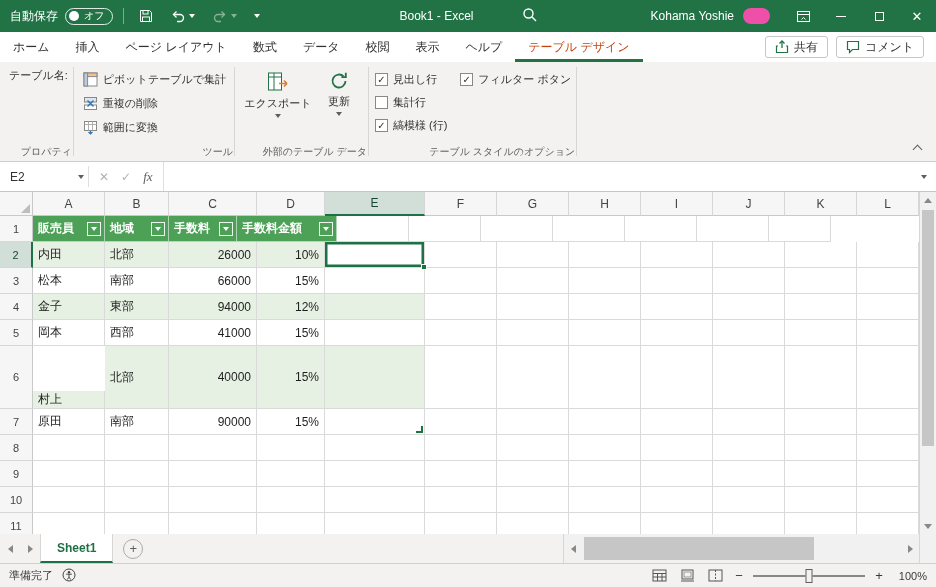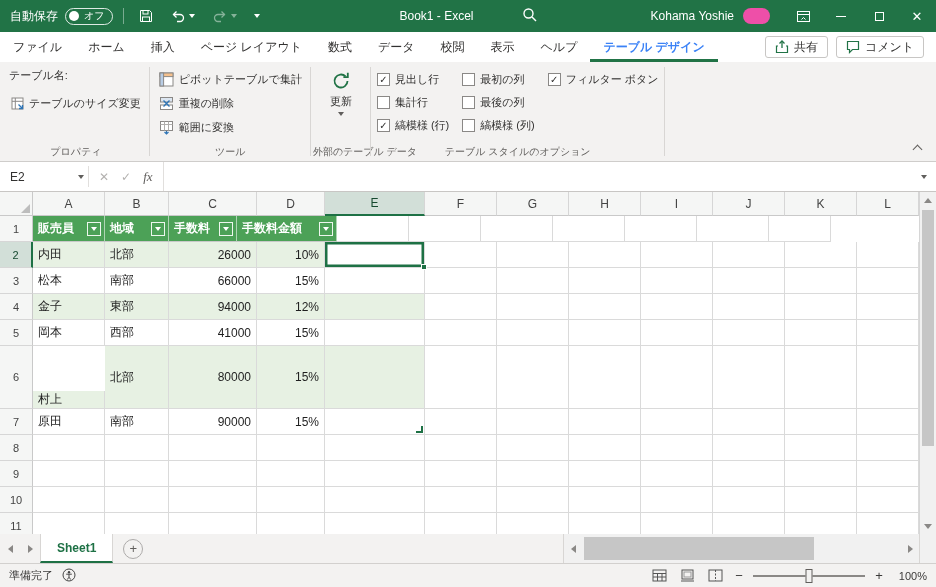--- a/index.html
+++ b/index.html
@@ -23,29 +23,29 @@
 .avatar{width:27px;height:16px;border-radius:9px;background:#EE4FA8;margin-right:14px}
 .wc{width:38px;height:32px;display:flex;align-items:center;justify-content:center}
 .min-glyph{width:10px;height:1px;background:#fff}
 .max-glyph{width:9px;height:9px;border:1px solid #fff}
 .wc.close{font-size:13px}
 
 
 .tabrow{flex:0 0 30px;background:#fff;display:flex;align-items:center;overflow:hidden}
 .tabs{display:flex;height:100%}
 .rtab{padding:0 13px;display:flex;align-items:center;font-size:12px;color:#323130;white-space:nowrap}
-.rtab.active{color:#3b82f6;font-weight:700;box-shadow:inset 0 -3px 0 #217346}
+.rtab.active{color:#c2410c;font-weight:400;box-shadow:inset 0 -3px 0 #217346}
 .quick-actions{margin-left:auto;display:flex;gap:8px;padding-right:12px}
 .qbtn{display:flex;align-items:center;gap:5px;border:1px solid #C8C6C4;border-radius:3px;height:22px;padding:0 9px;font-size:12px;background:#fff;white-space:nowrap}
 
 
 .ribbon{flex:0 0 100px;background:#F3F2F1;border-bottom:1px solid #CFCDCB;display:flex;position:relative;overflow:hidden;padding-left:2px}
 .rgroup{position:relative;padding:5px 6px 16px;display:flex;flex-direction:column;flex:0 0 auto}
 .rgroup::after{content:"";position:absolute;right:0;top:5px;bottom:5px;width:1px;background:#D8D6D4}
-.glabel{position:absolute;left:2px;right:2px;bottom:2px;text-align:center;font-size:10px;color:#605E5C;white-space:nowrap}
+.glabel{position:absolute;left:2px;right:2px;bottom:2px;text-align:right;font-size:10px;color:#605E5C;white-space:nowrap}
 .tname-label{font-size:11px;margin:1px 0 4px 1px}
 .tname-input{width:122px;height:20px;background:#fff;border:1px solid #7C7A78;font-size:11px;display:flex;align-items:center;padding:0 5px}
 .sbtn{display:flex;align-items:center;gap:5px;font-size:11px;padding:2px 3px;white-space:nowrap;border-radius:2px}
 .resize-btn{margin-top:7px}
 .hstack{display:flex;align-items:flex-start}
 .vstack{display:flex;flex-direction:column;gap:5px;margin-top:3px}
 .bigbtn{display:flex;flex-direction:column;align-items:center;gap:3px;padding:3px 2px;font-size:11px;text-align:center;line-height:1.25}
 .blabel{display:block}
 .optcols{display:flex;gap:13px;margin-top:5px}
 .optcol{display:flex;flex-direction:column;gap:8px}
@@ -180,21 +180,20 @@
         </span>
       <span class="wc">
           <span class="max-glyph"></span>
         </span>
       <span class="wc close">✕</span>
     </div>
   </div>
 
   <div class="tabrow">
     <div class="tabs" id="ribbon-tabs">
-        <div class="rtab">ファイル</div>
         <div class="rtab">ホーム</div>
         <div class="rtab">挿入</div>
         <div class="rtab">ページ レイアウト</div>
         <div class="rtab">数式</div>
         <div class="rtab">データ</div>
         <div class="rtab">校閲</div>
         <div class="rtab">表示</div>
         <div class="rtab">ヘルプ</div>
         <div class="rtab active">テーブル デザイン</div>
       </div>
@@ -213,29 +212,20 @@
           </svg>
         <span>コメント</span>
       </span>
     </div>
   </div>
 
   <div class="ribbon">
 
     <div class="rgroup">
       <div class="tname-label">テーブル名:</div>
-      <div class="sbtn resize-btn">
-        <svg width="13" height="13" viewBox="0 0 13 13">
-            <rect x="1" y="1" width="11" height="11" fill="#fff" stroke="#8A8886"></rect>
-            <path d="M1 4.3h11M4.3 1v11" stroke="#8A8886"></path>
-            <path d="M11.5 11.5L7.5 7.5" stroke="#2E75B6" stroke-width="1.3"></path>
-            <path d="M11.5 8v3.5H8" fill="none" stroke="#2E75B6" stroke-width="1.3"></path>
-          </svg>
-        <span>テーブルのサイズ変更</span>
-      </div>
       <div class="glabel">プロパティ</div>
     </div>
 
     <div class="rgroup">
       <div class="hstack">
         <div class="vstack">
           <div class="sbtn">
             <svg width="15" height="15" viewBox="0 0 15 15">
                 <rect x="1" y="1" width="13" height="13" fill="#fff" stroke="#8A8886"></rect>
                 <rect x="1" y="1" width="13" height="3.6" fill="#F4C08D" stroke="#8A8886"></rect>
@@ -259,20 +249,29 @@
               </svg>
             <span>範囲に変換</span>
           </div>
         </div>
       </div>
       <div class="glabel">ツール</div>
     </div>
 
     <div class="rgroup">
       <div class="hstack">
+        <div class="bigbtn" style="width:74px">
+          <svg width="24" height="24" viewBox="0 0 24 24">
+              <rect x="2.5" y="3" width="13" height="17" fill="#fff" stroke="#217346"></rect>
+              <path d="M2.5 7h13M8 3v17" stroke="#217346"></path>
+              <path d="M13 13.5h8m0 0l-3-3m3 3l-3 3" fill="none" stroke="#D68230" stroke-width="1.6"></path>
+            </svg>
+          <span class="blabel">エクスポート</span>
+          <span class="chev"></span>
+        </div>
         <div class="bigbtn" style="width:48px">
           <svg width="22" height="22" viewBox="0 0 22 22">
               <path d="M17.5 11a6.5 6.5 0 1 1-1.9-4.6" fill="none" stroke="#217346" stroke-width="1.8"></path>
               <path d="M17.8 2.8v4.4h-4.4" fill="none" stroke="#217346" stroke-width="1.8"></path>
             </svg>
           <span class="blabel">更新</span>
           <span class="chev"></span>
         </div>
       </div>
       <div class="glabel">外部のテーブル データ</div>
@@ -285,34 +284,20 @@
               <span class="cb">✓</span>
               <span>見出し行</span>
             </div>
             <div class="opt">
               <span class="cb"></span>
               <span>集計行</span>
             </div>
             <div class="opt">
               <span class="cb">✓</span>
               <span>縞模様 (行)</span>
-            </div>
-          </div>
-        <div class="optcol" id="optcol1">
-            <div class="opt">
-              <span class="cb"></span>
-              <span>最初の列</span>
-            </div>
-            <div class="opt">
-              <span class="cb"></span>
-              <span>最後の列</span>
-            </div>
-            <div class="opt">
-              <span class="cb"></span>
-              <span>縞模様 (列)</span>
             </div>
           </div>
         <div class="optcol" id="optcol2">
             <div class="opt">
               <span class="cb">✓</span>
               <span>フィルター ボタン</span>
             </div>
           </div>
       </div>
       <div class="glabel">テーブル スタイルのオプション</div>
@@ -490,21 +475,21 @@
           </div>
           <div class="grow">
             <div class="rh">6</div>
             <div class="cell band" style="width: 72px; margin-top: 45px;">
               <span>村上</span>
             </div>
             <div class="cell band" style="width: 64px;">
               <span>北部</span>
             </div>
             <div class="cell band num" style="width: 88px;">
-              <span>80000</span>
+              <span>40000</span>
             </div>
             <div class="cell band num" style="width: 68px;">
               <span>15%</span>
             </div>
             <div class="cell band" style="width: 100px;">
               <span></span>
             </div>
             <div class="cell" style="width: 72px;"></div>
             <div class="cell" style="width: 72px;"></div>
             <div class="cell" style="width: 72px;"></div>

